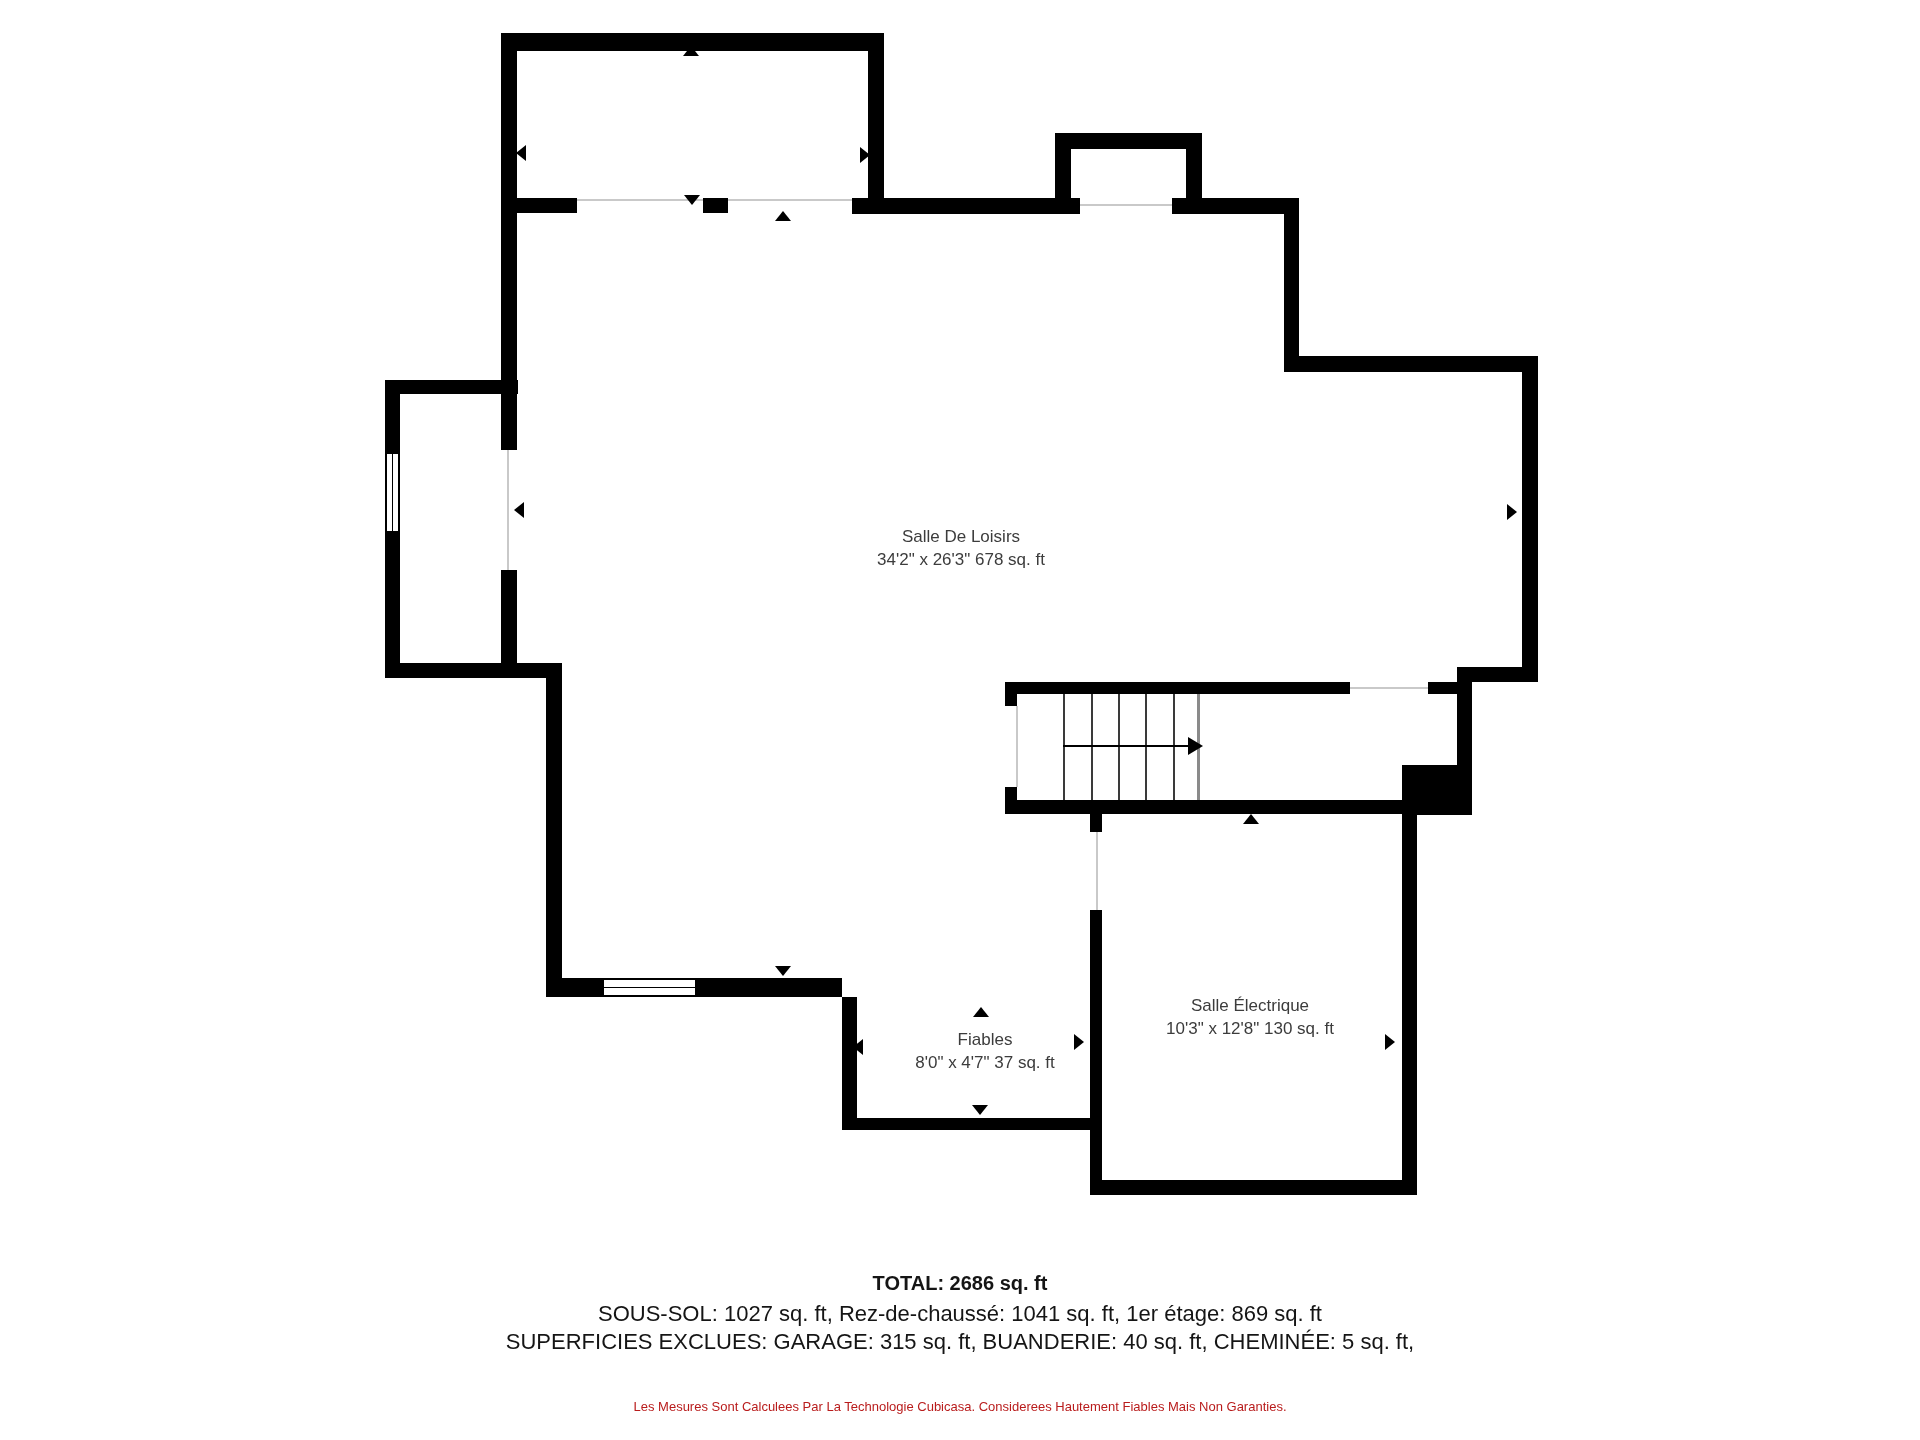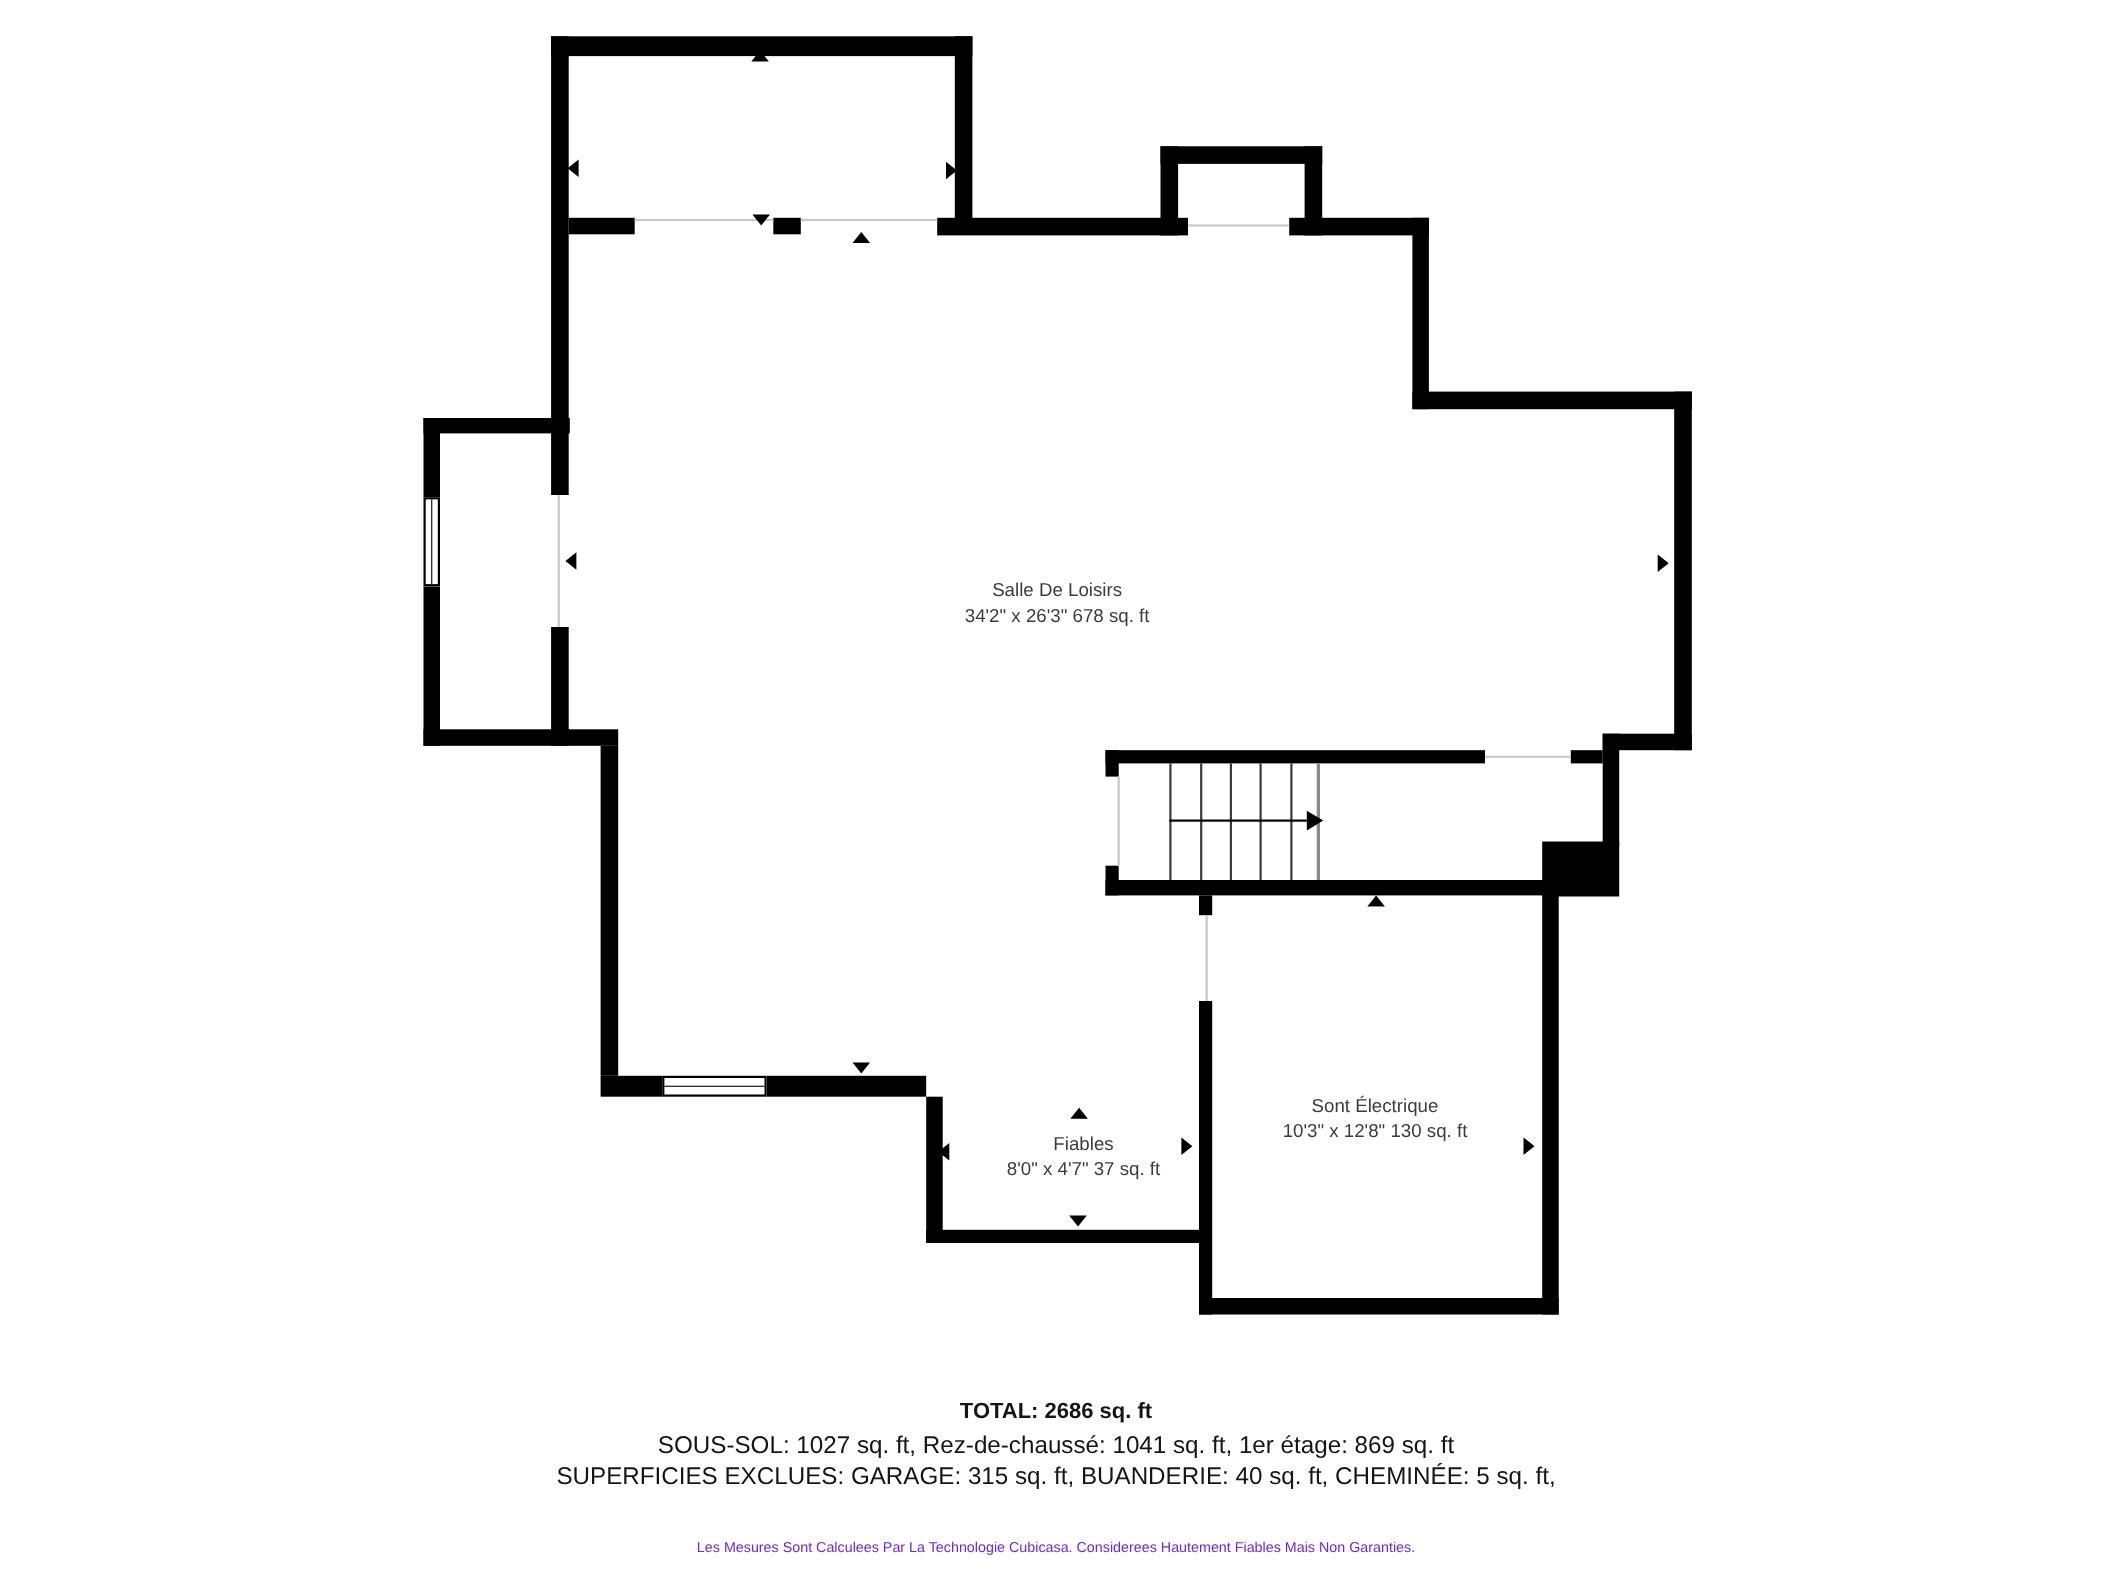--- a/index.html
+++ b/index.html
@@ -18,21 +18,21 @@
   .tread{position:absolute;background:#3a3a3a;}
   .landing{position:absolute;background:#8a8a8a;}
   .stair-arrow-line{position:absolute;background:#000;}
   .stair-arrow-head{position:absolute;width:0;height:0;transform:translate(0,-50%);
       border-top:9px solid transparent;border-bottom:9px solid transparent;border-left:15px solid #000;}
   .room-label{position:absolute;transform:translate(-50%,-50%);text-align:center;
       color:#3c3c3c;font-size:17px;line-height:23px;white-space:nowrap;}
   .summary{position:absolute;left:0;width:1920px;text-align:center;color:#151515;white-space:nowrap;}
   .summary.total{font-weight:bold;font-size:20px;}
   .summary.line{font-size:22px;}
-  .summary.foot{font-size:13px;color:#6d28d9;}
+  .summary.foot{font-size:13px;color:#b91c1c;}
 </style>
 </head>
 <body>
 
 <div id="stage">
   <div id="plan" class="abs" style="left:0;top:0;width:1920px;height:1440px;">
       <div class="wall" style="left: 501px; top: 33px; width: 383px; height: 18px;"></div>
       <div class="wall" style="left: 501px; top: 33px; width: 16px; height: 417px;"></div>
       <div class="wall" style="left: 501px; top: 570px; width: 16px; height: 108px;"></div>
       <div class="wall" style="left: 868px; top: 33px; width: 16px; height: 180px;"></div>
@@ -102,21 +102,21 @@
       <div class="stair-arrow-head" style="left: 1188px; top: 746px;"></div>
       <div class="room-label" style="left: 961px; top: 548px;">
         <div>Salle De Loisirs</div>
         <div>34'2" x 26'3" 678 sq. ft</div>
       </div>
       <div class="room-label" style="left: 985px; top: 1051px;">
         <div>Fiables</div>
         <div>8'0" x 4'7" 37 sq. ft</div>
       </div>
       <div class="room-label" style="left: 1250px; top: 1017px;">
-        <div>Sont Électrique</div>
+        <div>Salle Électrique</div>
         <div>10'3" x 12'8" 130 sq. ft</div>
       </div>
     </div>
 
   <div class="summary total" style="top:1272px;">TOTAL: 2686 sq. ft</div>
   <div class="summary line" style="top:1301px;">SOUS-SOL: 1027 sq. ft, Rez-de-chaussé: 1041 sq. ft, 1er étage: 869 sq. ft</div>
   <div class="summary line" style="top:1329px;">SUPERFICIES EXCLUES: GARAGE: 315 sq. ft, BUANDERIE: 40 sq. ft, CHEMINÉE: 5 sq. ft,</div>
   <div class="summary foot" style="top:1399px;">Les Mesures Sont Calculees Par La Technologie Cubicasa. Considerees Hautement Fiables Mais Non Garanties.</div>
 </div>
 

